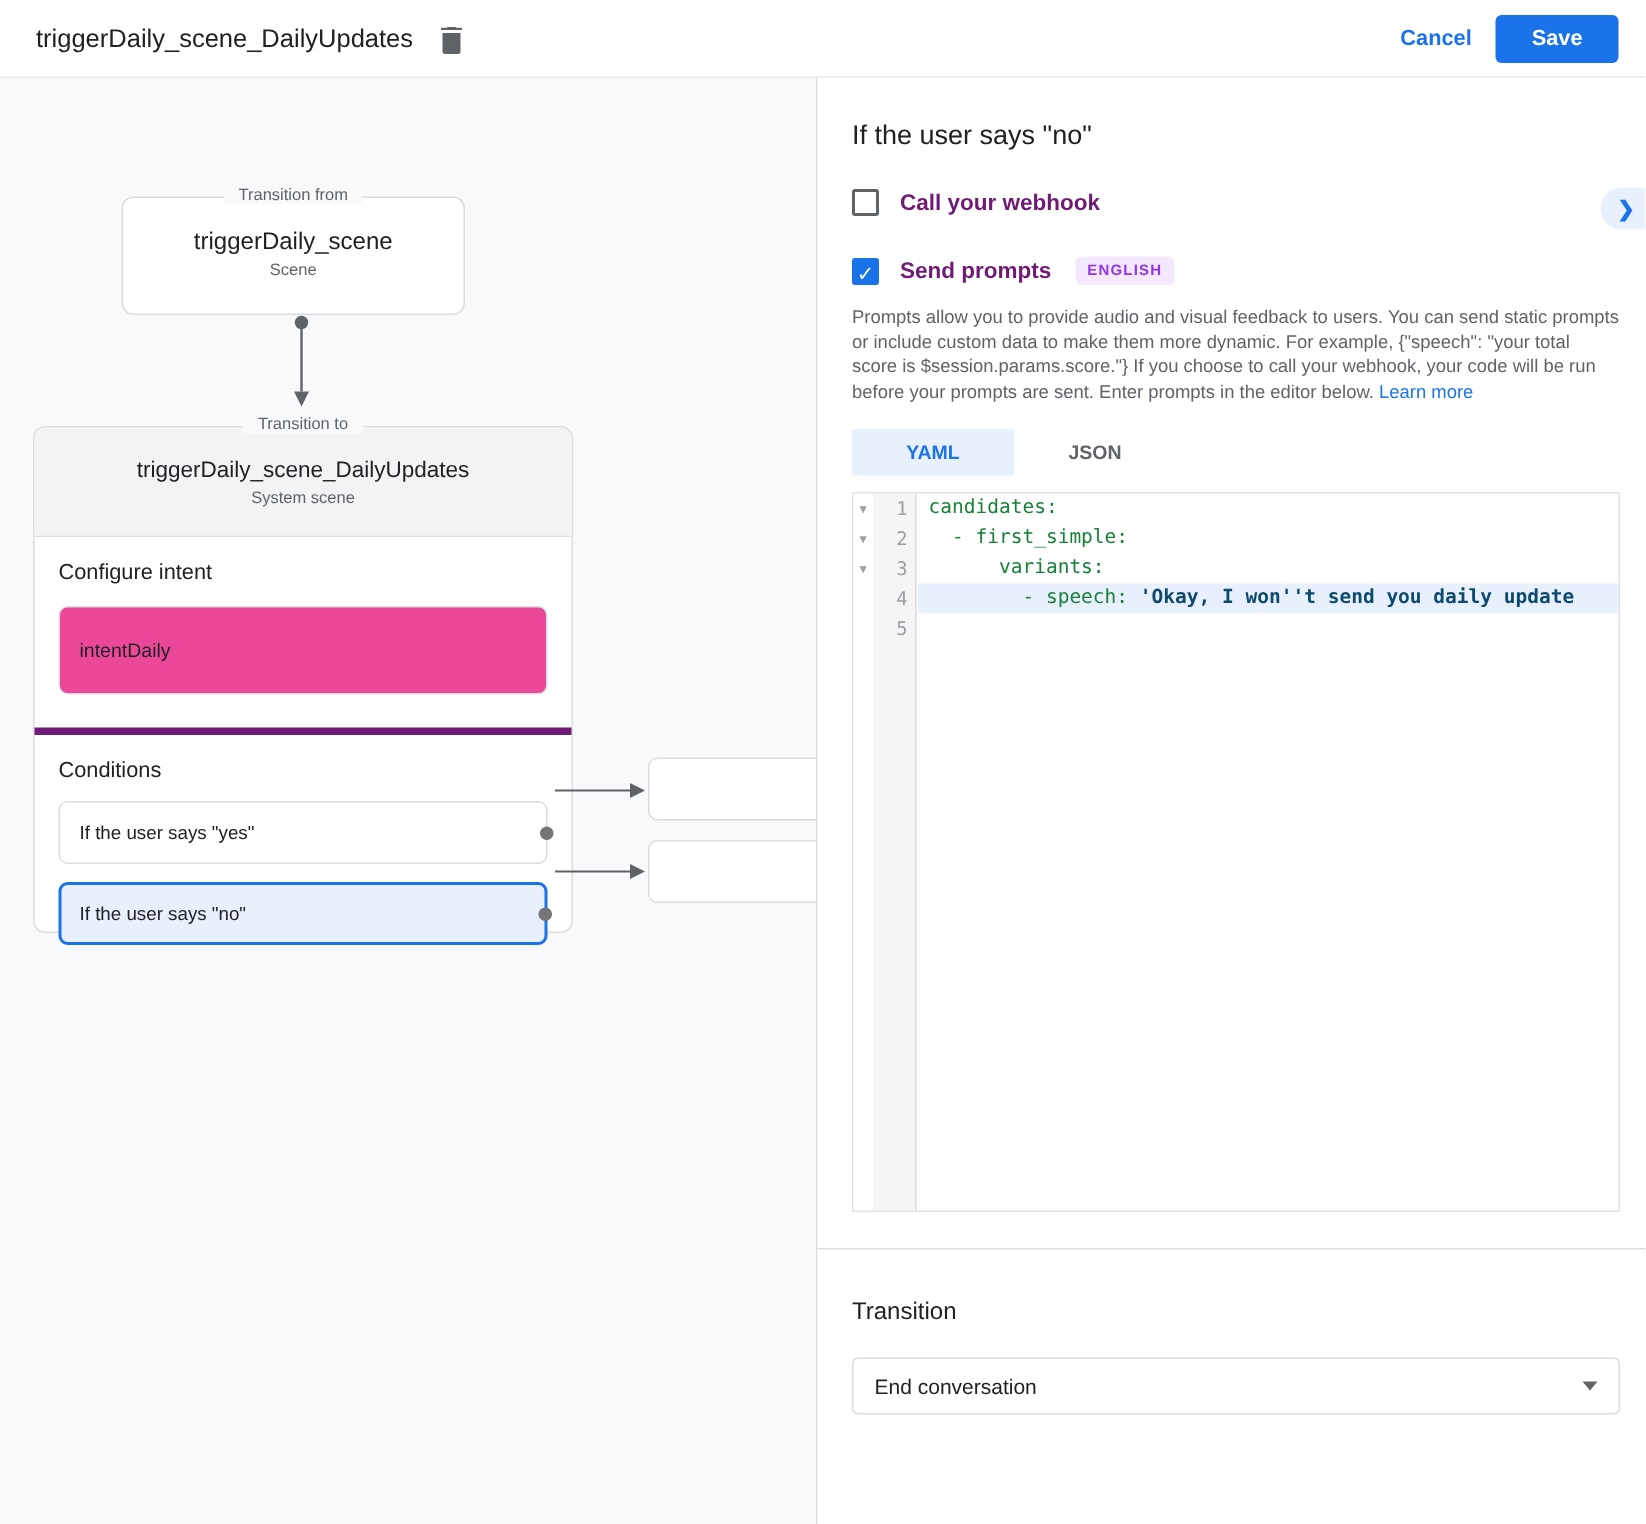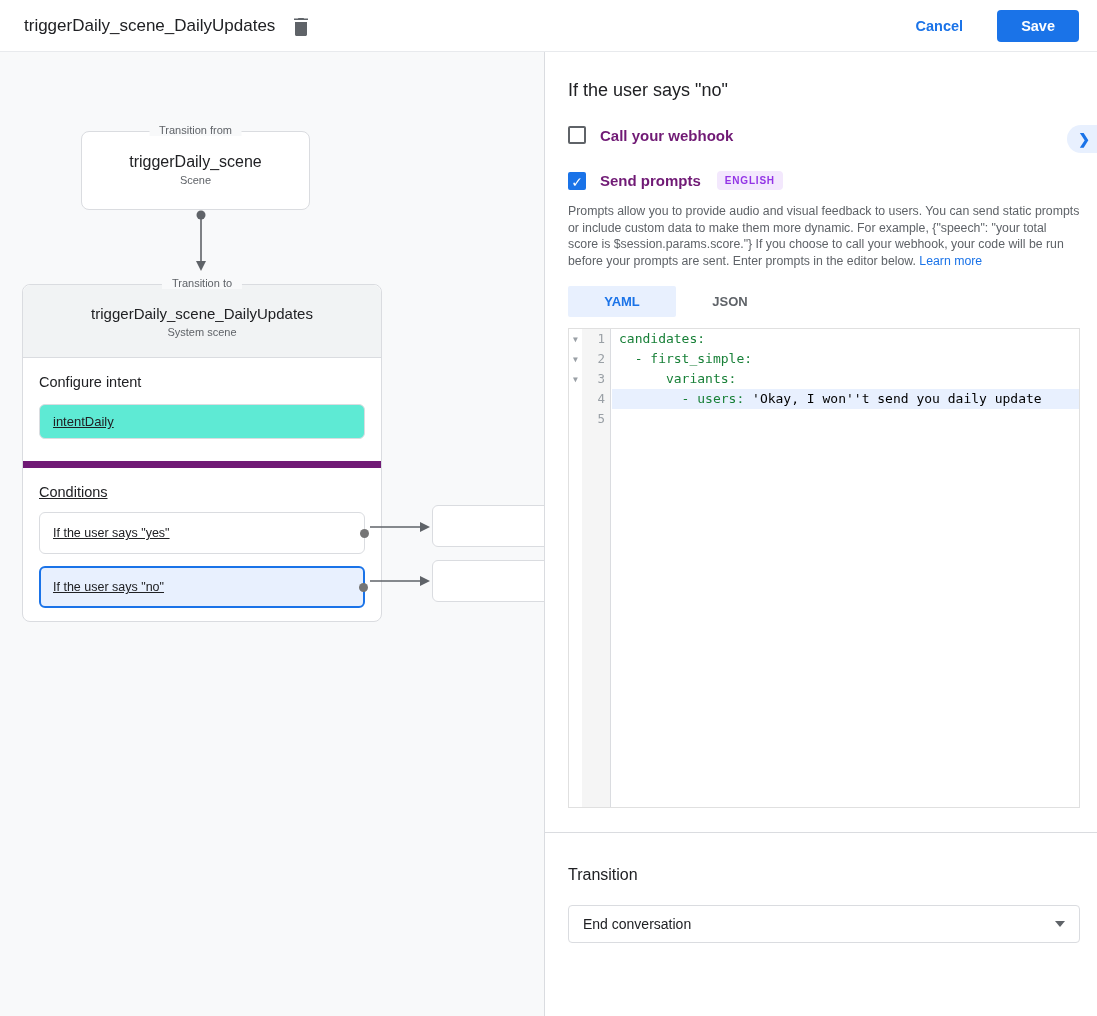--- a/index.html
+++ b/index.html
@@ -4,41 +4,41 @@
 <style>
   * { margin: 0; padding: 0; box-sizing: border-box; }
   html, body { width: 1097px; height: 1016px; }
   body { font-family: "Liberation Sans", sans-serif; background: #fff; color: #202124; overflow: hidden; }
 
   
   .topbar { height: 52px; display: flex; align-items: center; border-bottom: 1px solid #e8eaed; background: #fff; }
   .topbar-title { font-size: 17px; color: #202124; margin-left: 24px; }
   .trash-btn { margin-left: 18px; background: none; border: none; cursor: pointer; display: flex; align-items: center; }
   .topbar-spacer { flex: 1; }
-  .cancel-btn { background: none; border: none; color: #1a73e8; font-family: inherit; font-size: 14.5px; font-weight: 700; margin-right: 34px; cursor: pointer; }
+  .cancel-btn { background: none; border: none; color: #1a73e8; font-family: inherit; font-size: 14.5px; font-weight: 700; margin-right: 16px; cursor: pointer; }
   .save-btn { background: #1a73e8; color: #fff; border: none; border-radius: 4px; font-family: inherit; font-size: 14.5px; font-weight: 700; padding: 8px 24px; margin-right: 18px; cursor: pointer; }
 
   
   .main { display: flex; height: 964px; }
 
   
   .canvas { position: relative; width: 545px; min-width: 545px; height: 100%; background: #f8f9fa; border-right: 1px solid #dadce0; overflow: hidden; }
   .node { position: absolute; background: #fff; border: 1px solid #dadce0; border-radius: 8px; }
   .frame-label { position: absolute; top: -8px; left: 50%; transform: translateX(-50%); background: #f8f9fa; padding: 0 10px; font-size: 11px; color: #5f6368; white-space: nowrap; }
   .from-node { left: 81px; top: 79px; width: 229px; height: 79px; text-align: center; }
   .from-node .node-title { font-size: 16px; margin-top: 21px; color: #202124; }
   .from-node .node-sub { font-size: 11px; color: #5f6368; margin-top: 3px; }
   .to-node { left: 22px; top: 232px; width: 360px; height: 338px; }
   .to-node-header { height: 73px; background: #f1f3f4; border-bottom: 1px solid #dadce0; border-radius: 8px 8px 0 0; text-align: center; }
   .to-node-header .node-title { font-size: 15px; padding-top: 20px; color: #202124; }
   .to-node-header .node-sub { font-size: 11px; color: #5f6368; margin-top: 4px; }
   .node-section { padding: 16px 16px 22px 16px; }
-  .node-section + .node-section { border-top: 7px solid #701a75; text-decoration: underline; }
+  .node-section + .node-section { border-top: 5px solid #701a75; }
   .section-heading { font-size: 14.5px; color: #202124; }
-  .intent-box { margin-top: 14px; height: 35px; border: 1px solid #dadce0; border-radius: 6px; background: #5eead4; display: flex; align-items: center; padding-left: 13px; font-size: 13px; color: #202124; text-decoration: underline; }
+  .intent-box { margin-top: 14px; height: 59px; border: 1px solid #dadce0; border-radius: 6px; background: #ec4899; display: flex; align-items: center; padding-left: 13px; font-size: 13px; color: #202124; }
   .cond-box { position: relative; margin-top: 12px; height: 42px; border: 1px solid #dadce0; border-radius: 6px; background: #fff; display: flex; align-items: center; padding-left: 13px; font-size: 12.5px; color: #202124; cursor: pointer; }
   .cond-box.selected { background: #e8f0fe; border: 2px solid #1a73e8; padding-left: 12px; }
   .cond-dot { position: absolute; right: -5px; top: 50%; margin-top: -4.5px; width: 9px; height: 9px; border-radius: 50%; background: #757575; }
   .target-box { position: absolute; width: 125px; height: 42px; background: #fff; border: 1px solid #dadce0; border-radius: 6px; }
   .arrow-svg { position: absolute; overflow: visible; }
 
   
   .panel { position: relative; flex: 1; background: #fff; padding: 0 17px 0 23px; }
   .panel-title { font-size: 18px; font-weight: 400; color: #202124; padding-top: 28px; }
   .expand-btn { position: absolute; top: 73px; right: 0; width: 30px; height: 28px; background: #e8f0fe; border: none; border-radius: 14px 0 0 14px; color: #1a73e8; font-size: 14px; font-weight: 700; cursor: pointer; display: flex; align-items: center; justify-content: center; padding-left: 4px; }
@@ -57,21 +57,21 @@
   
   .editor { position: relative; margin-top: 11px; height: 480px; border: 1px solid #e0e0e0; background: #fff; font-family: "DejaVu Sans Mono", monospace; font-size: 13px; }
   .gutter-fold { position: absolute; left: 0; top: 0; bottom: 0; width: 13px; background: #fff; }
   .gutter-nums { position: absolute; left: 13px; top: 0; bottom: 0; width: 29px; background: #f5f5f5; border-right: 1px solid #dadce0; }
   .fold-cell { height: 20px; display: flex; align-items: center; justify-content: center; font-size: 8px; color: #9aa0a6; cursor: pointer; }
   .num-cell { height: 20px; line-height: 20px; text-align: right; padding-right: 5px; color: #9aa0a6; font-size: 12.5px; }
   .code-area { position: absolute; left: 43px; top: 0; right: 0; bottom: 0; overflow: hidden; }
   .code-line { height: 20px; line-height: 20px; white-space: pre; padding-left: 7px; }
   .code-line.hl { background: #e8f0fe; }
   .c-key { color: #188038; }
-  .c-str { color: #000000; }
+  .c-str { color: #0c4a6e; font-weight: bold; }
 
   .insert-row { display: flex; align-items: center; margin-top: 17px; }
   .insert-label { font-size: 14px; color: #202124; }
   .chip { margin-left: 12px; background: #fff; border: 1px solid #747775; border-radius: 14px; padding: 4px 16px; font-family: inherit; font-size: 13px; color: #3c4043; cursor: pointer; }
 
   .section-divider { border: none; border-top: 1px solid #dadce0; margin: 24px -17px 0 -23px; }
 
   .transition-heading { margin-top: 33px; font-size: 16px; color: #202124; }
   .transition-desc { margin-top: 10px; font-size: 12.3px; line-height: 16px; color: #5f6368; max-width: 516px; }
   .dropdown { margin-top: 21px; height: 38px; border: 1px solid #dadce0; border-radius: 4px; background: #fff; display: flex; align-items: center; padding: 0 14px; font-size: 14px; color: #202124; cursor: pointer; }
@@ -183,21 +183,21 @@
           <div class="num-cell">1</div>
           <div class="num-cell">2</div>
           <div class="num-cell">3</div>
           <div class="num-cell">4</div>
           <div class="num-cell">5</div>
         </div>
       <div class="code-area" id="code-area">
           <div class="code-line"><span class="c-key">candidates:</span></div>
           <div class="code-line"><span class="c-key">  - first_simple:</span></div>
           <div class="code-line"><span class="c-key">      variants:</span></div>
-          <div class="code-line hl"><span class="c-key">        - users: </span><span class="c-str">'Okay, I won''t send you daily update</span></div>
+          <div class="code-line hl"><span class="c-key">        - speech: </span><span class="c-str">'Okay, I won''t send you daily update</span></div>
           <div class="code-line"></div>
         </div>
     </div>
 
 
     <hr class="section-divider">
 
     <div class="transition-heading">Transition</div>
     <div class="dropdown">
       <span>End conversation</span>

